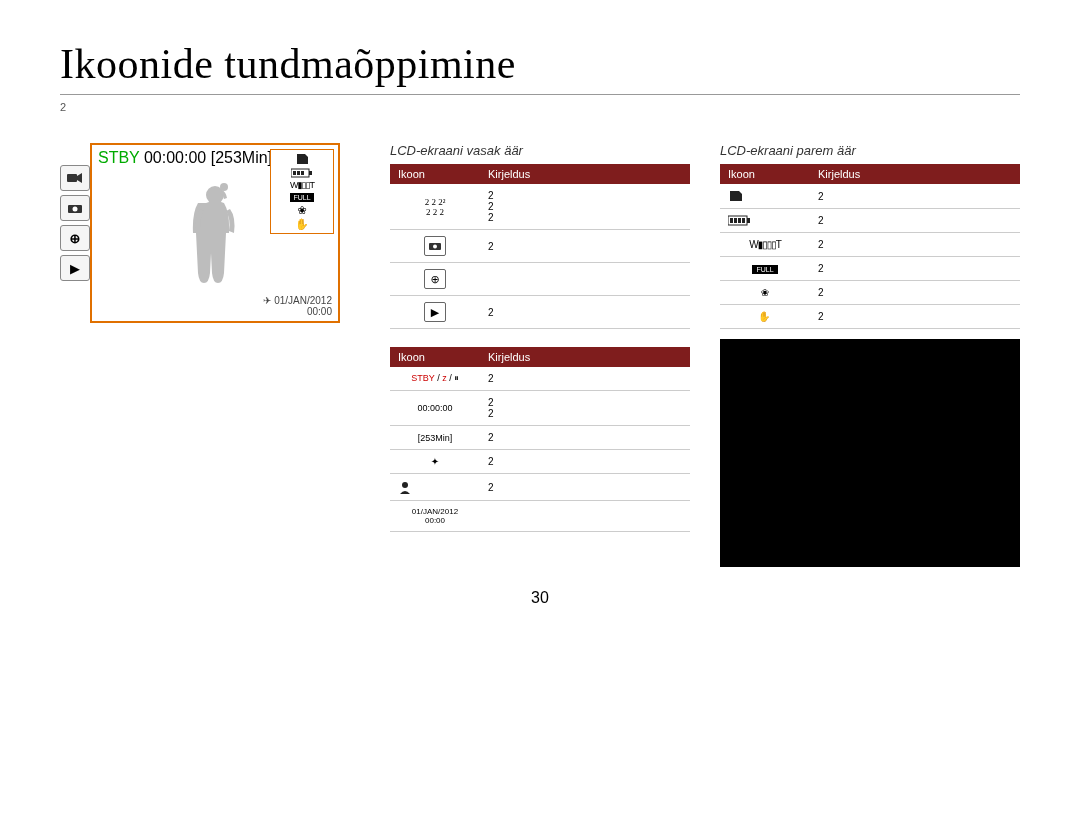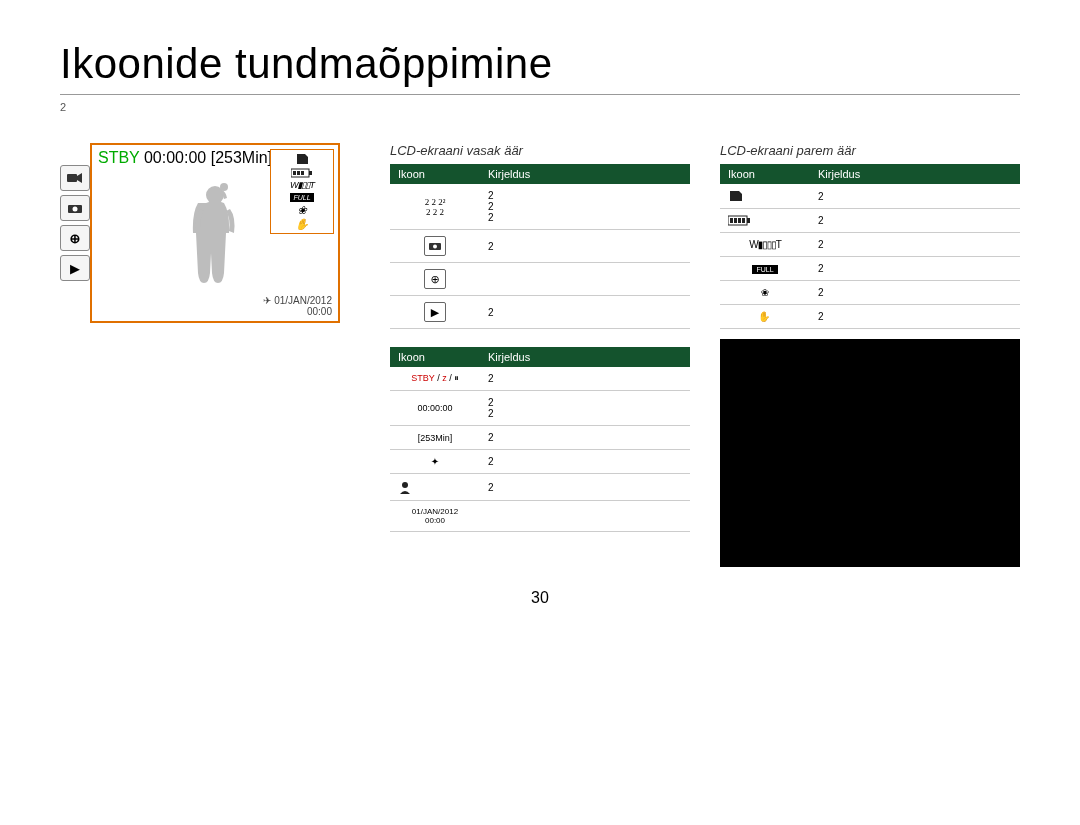--- a/index.html
+++ b/index.html
@@ -9,20 +9,21 @@
     font-family: Arial, Helvetica, sans-serif;
     background: #fff;
     color: #000;
     width: 1080px;
   }
   h1 {
     font-weight: 300;
     font-size: 42px;
     margin: 0 0 6px 0;
     letter-spacing: 0.5px;
+    font-family: Liberation Serif, serif;
   }
   .hr { border-top: 1px solid #999; margin-bottom: 6px; }
   .sub { font-size: 11px; color: #555; margin-bottom: 30px; }
 
   .layout { display: flex; gap: 30px; }
   .col { flex: 1; }
   .col-left { flex: 0 0 300px; }
 
   
   .lcd-wrap { display: flex; align-items: flex-start; }
@@ -42,37 +43,37 @@
   .lcd .top {
     position: absolute; top: 4px; left: 6px; color: #0a0; font-size: 16px;
   }
   .lcd .top .g { color: #0a0; }
   .lcd .top .b { color: #000; }
   .lcd .right-box {
     position: absolute; top: 4px; right: 4px; width: 64px;
     border: 1px solid #e07000; padding: 3px;
     display: flex; flex-direction: column; gap: 3px; align-items: center;
   }
-  .mini-ico { font-size: 11px; line-height: 1; font-style: italic; }
+  .mini-ico { font-size: 11px; line-height: 1; }
   .lcd .silhouette {
     position: absolute; bottom: 30px; left: 50%; transform: translateX(-50%);
     width: 70px; height: 110px;
   }
   .lcd .date {
     position: absolute; bottom: 4px; right: 6px; text-align: right;
     font-size: 10px; color: #444;
   }
 
   
   .stitle { font-size: 13px; color: #333; margin: 0 0 6px 0; font-style: italic; }
 
   
   table.iktbl { width: 100%; border-collapse: collapse; font-size: 10px; }
   table.iktbl th {
-    background: #14532d; color: #fff; text-align: left; font-weight: normal;
+    background: #7f1d1d; color: #fff; text-align: left; font-weight: normal;
     padding: 4px 8px; font-size: 11px;
   }
   table.iktbl td {
     padding: 6px 8px; border-bottom: 1px solid #ccc; vertical-align: middle;
   }
   table.iktbl td.ik { width: 90px; text-align: center; }
   .icobox {
     display: inline-flex; width: 22px; height: 20px; border: 1px solid #666;
     border-radius: 2px; align-items: center; justify-content: center; font-size: 11px;
     background: #fff;

